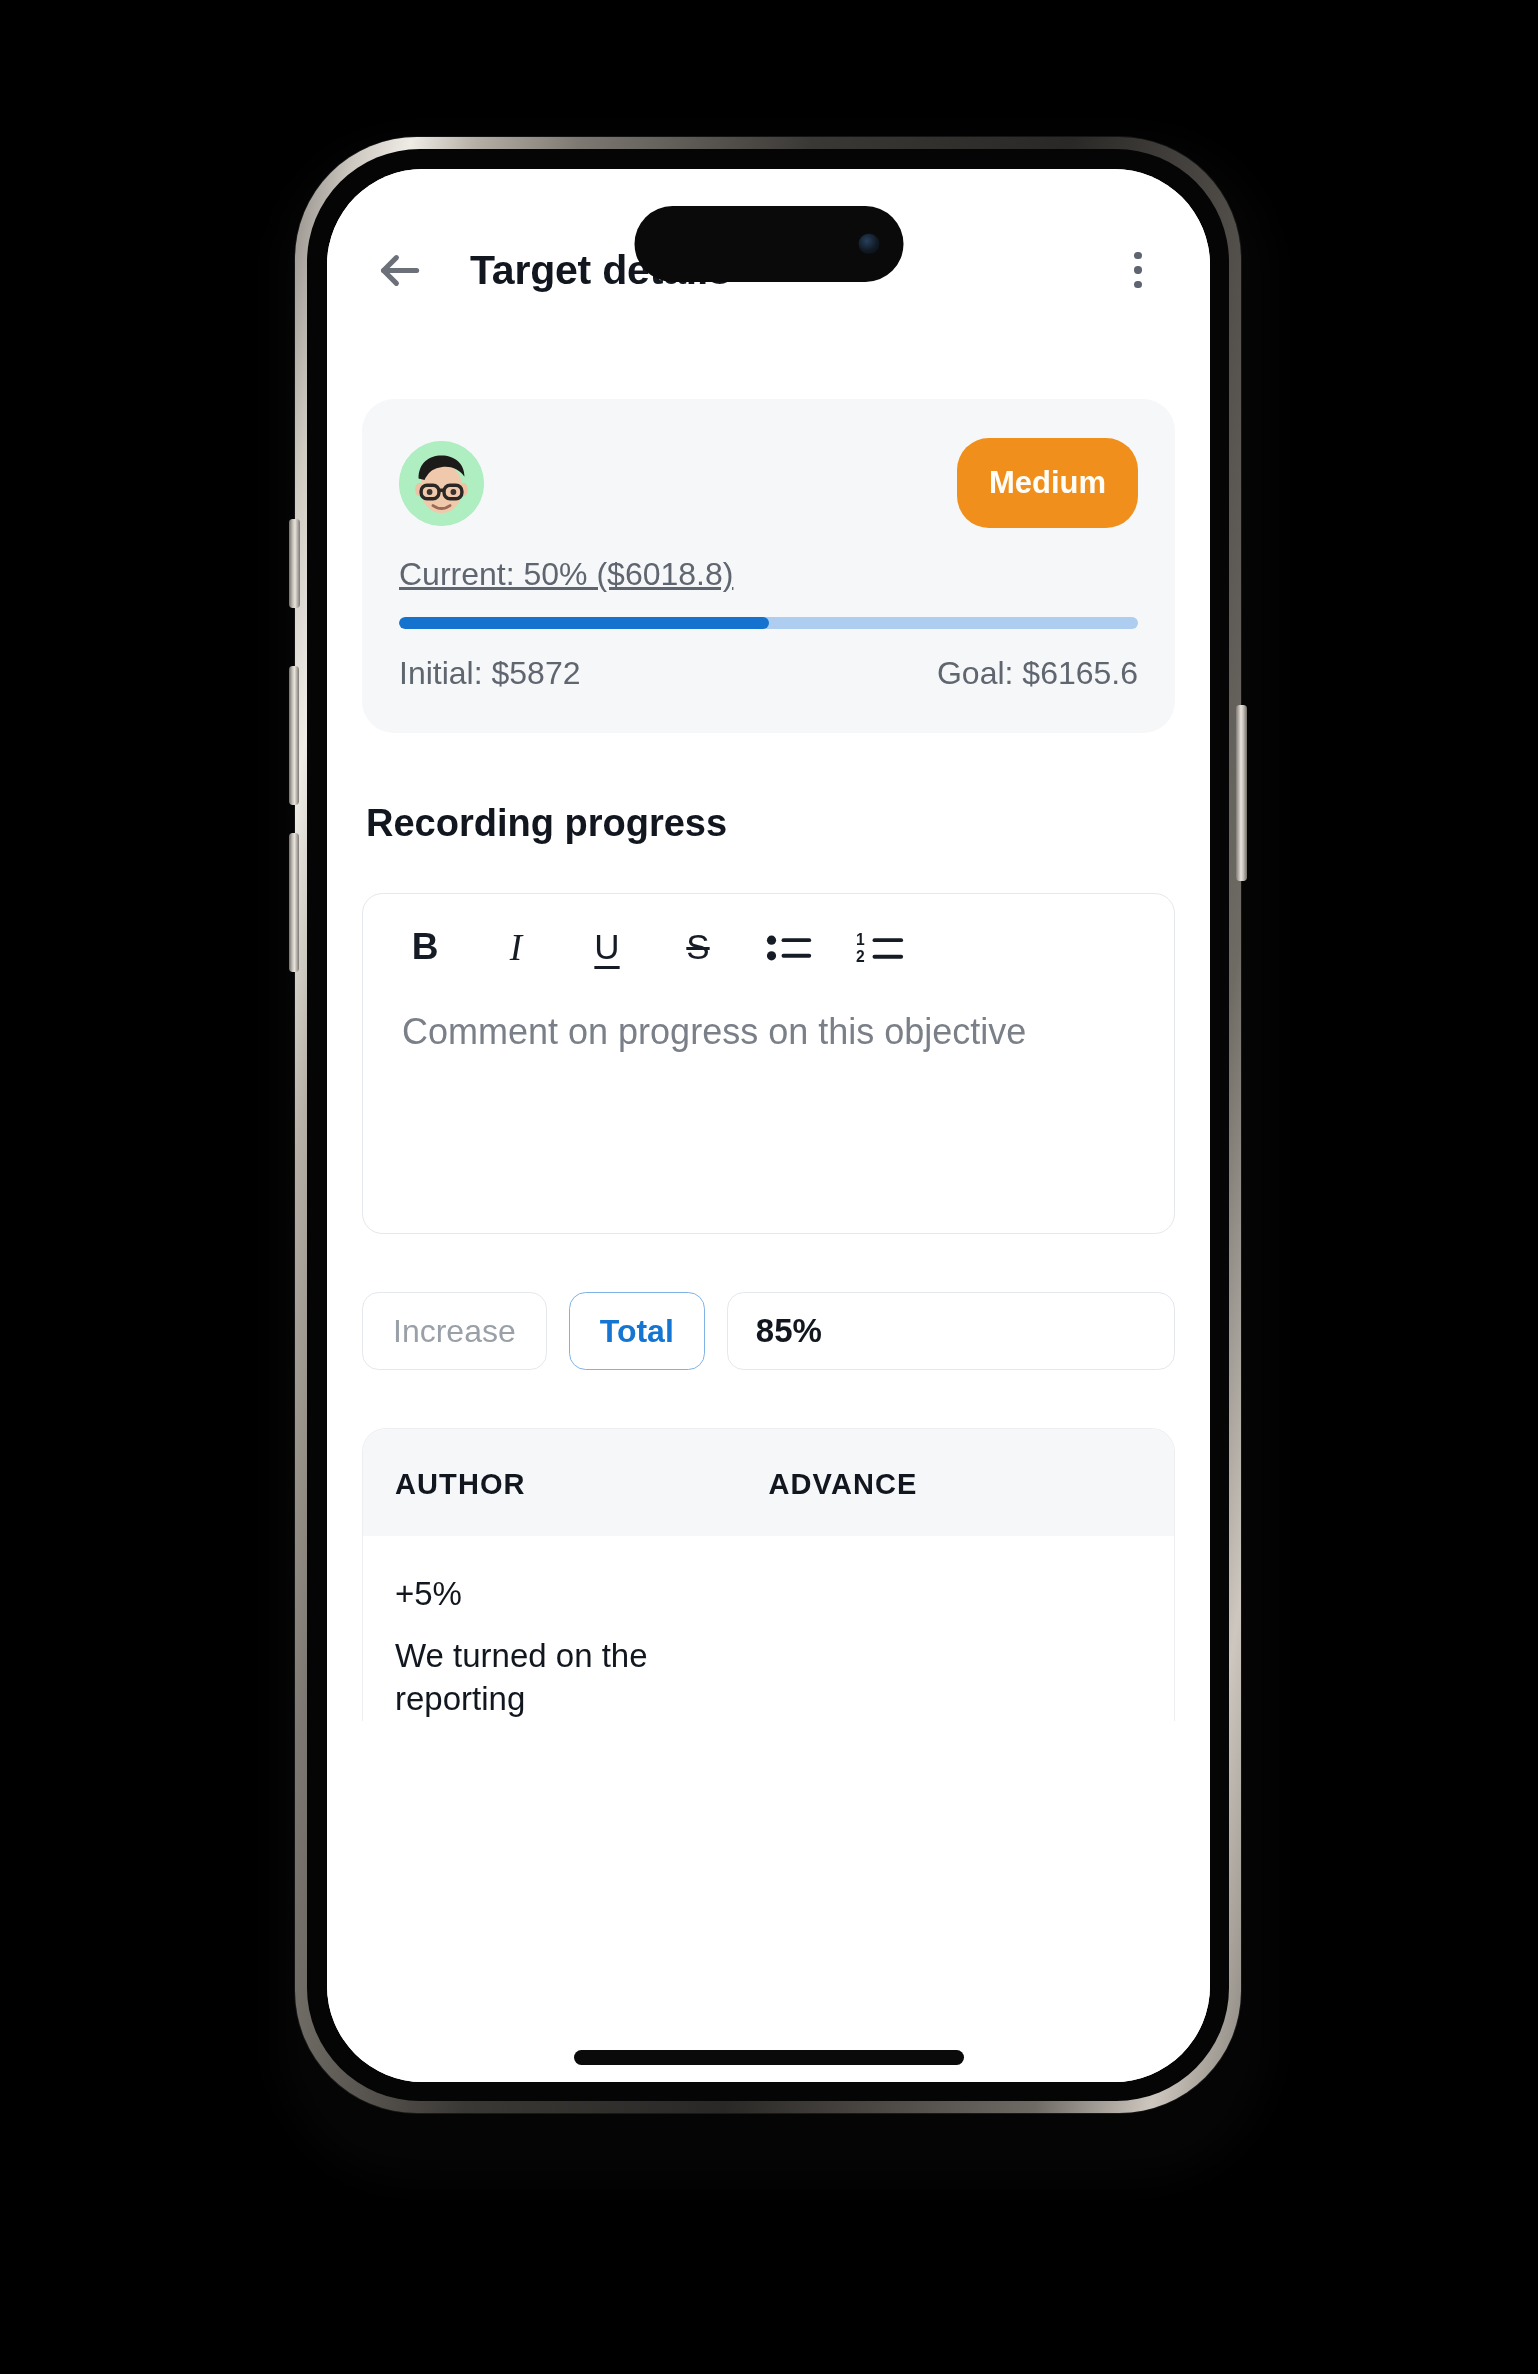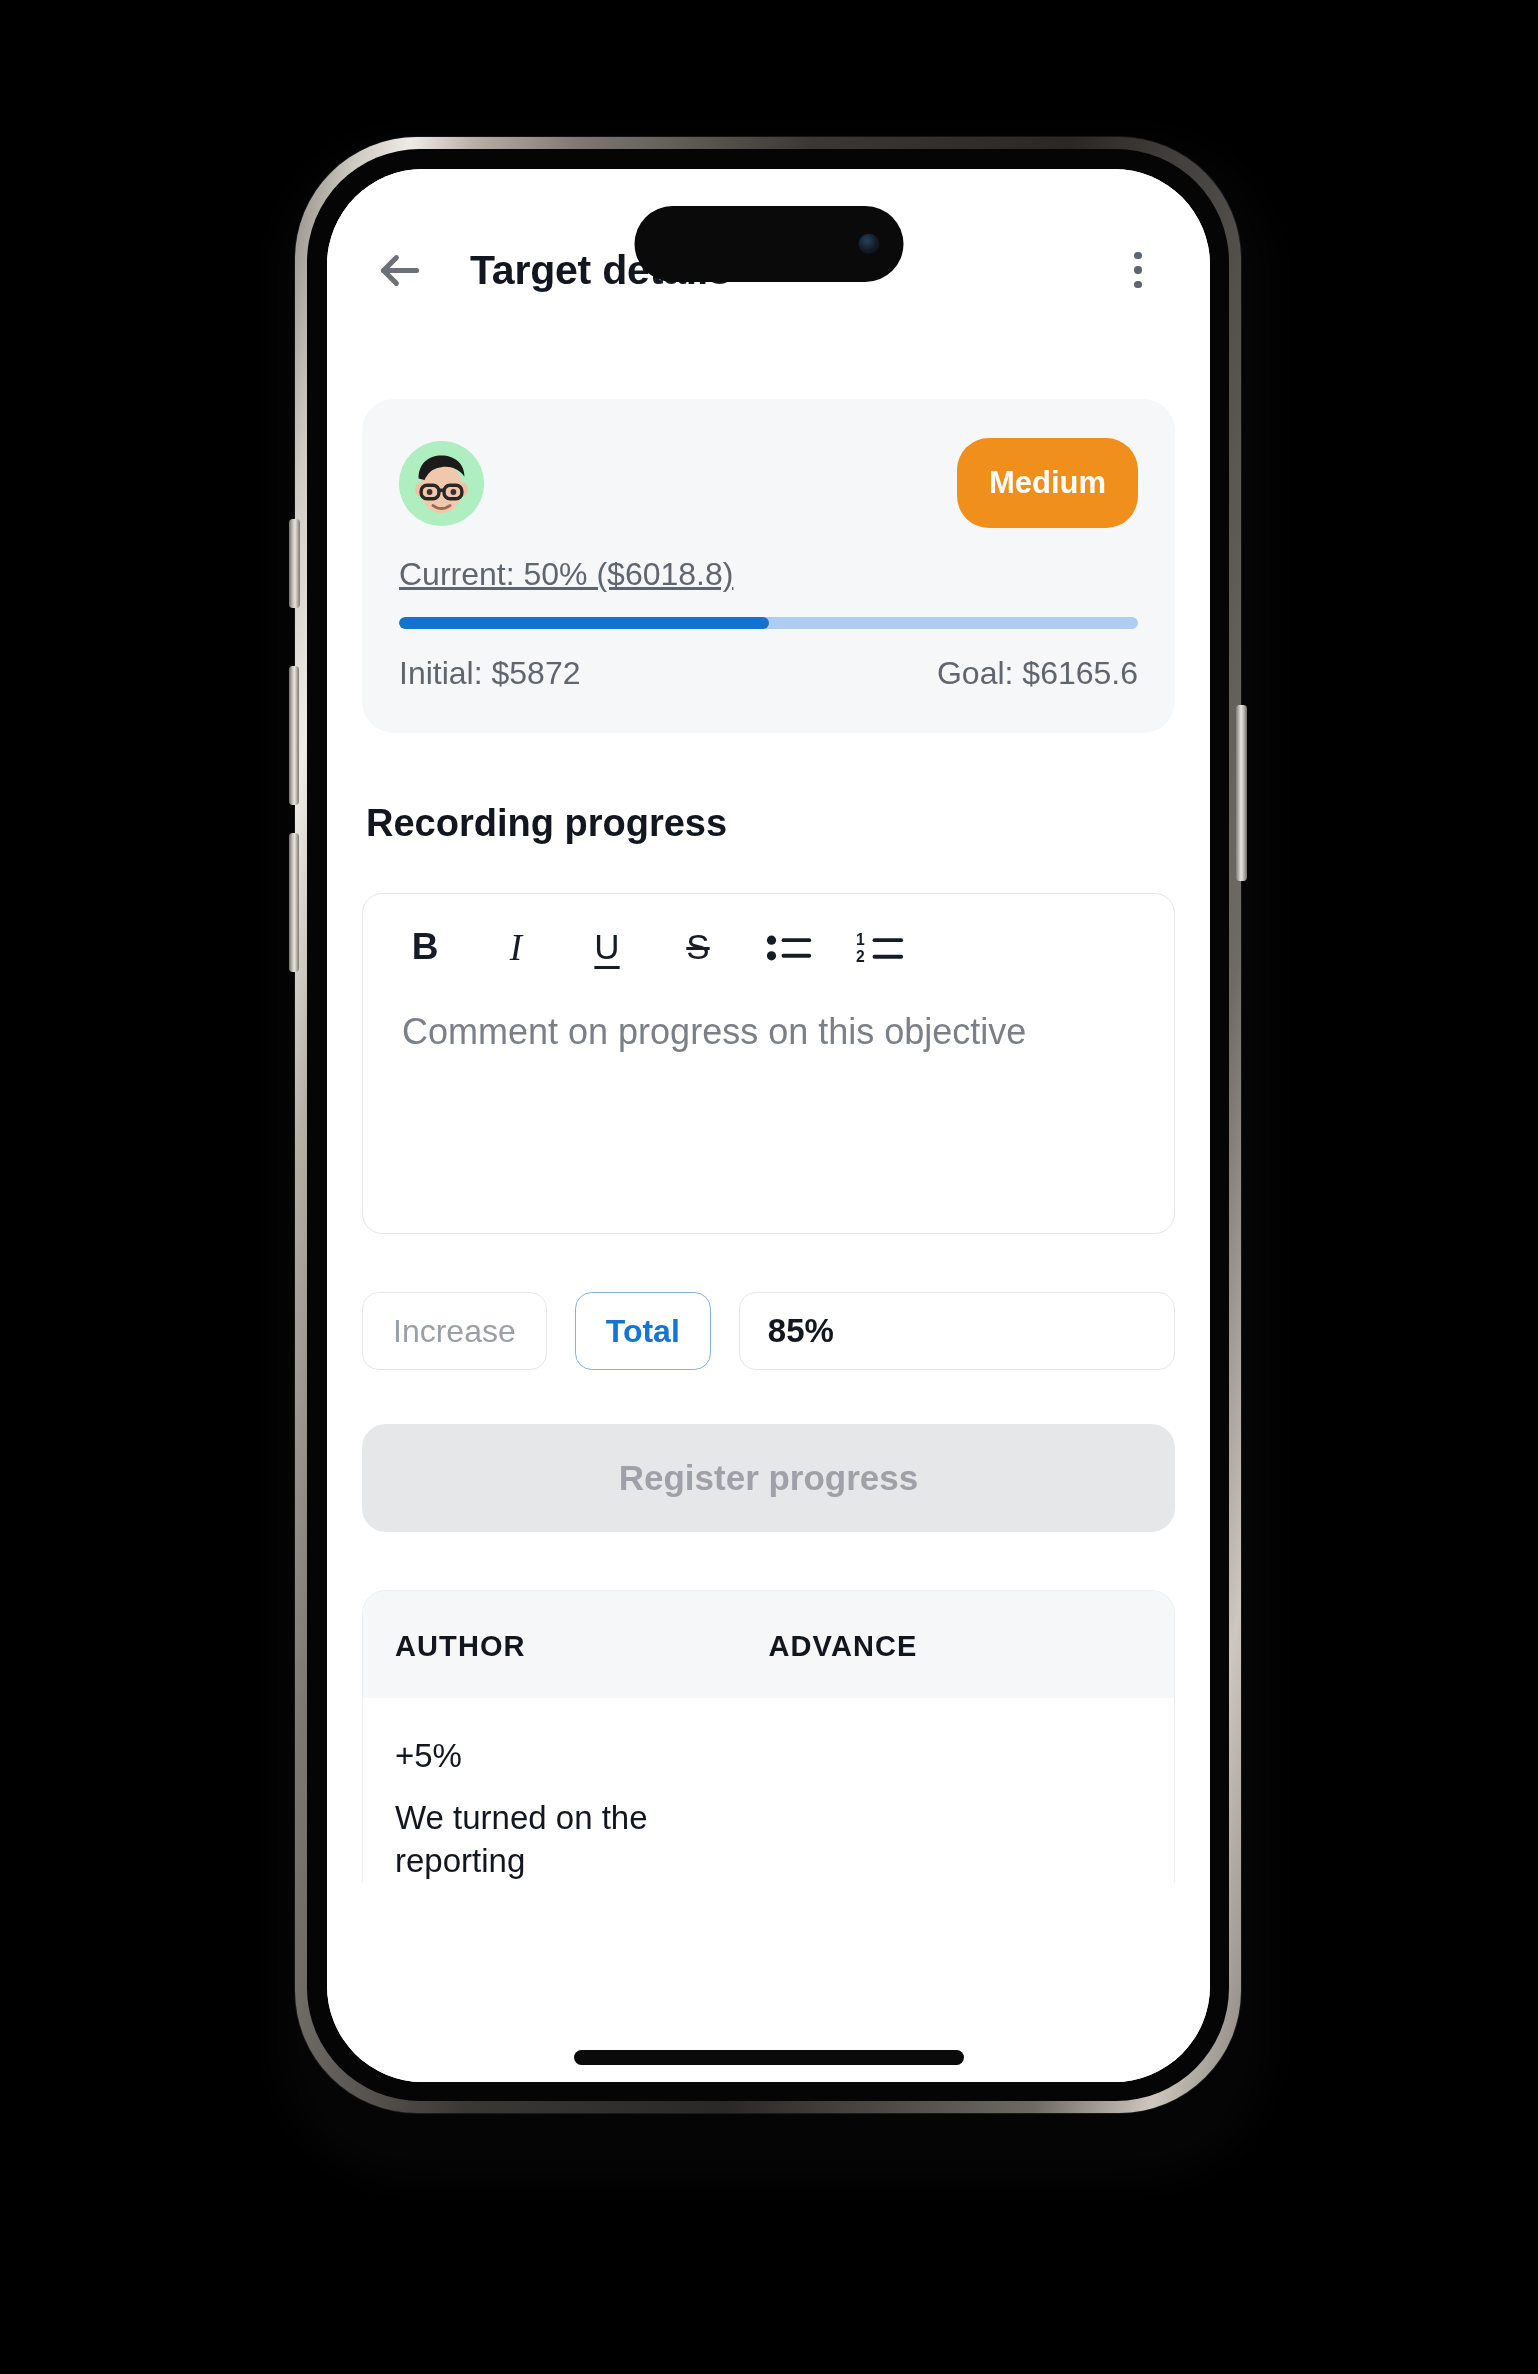--- a/index.html
+++ b/index.html
@@ -243,21 +243,21 @@
   .editor-placeholder {
     font-size: 36px;
     color: #7a7f88;
   }
 
   
   .seg-row {
     margin: 58px 35px 0 35px;
     display: flex;
     align-items: center;
-    gap: 28px;
+    gap: 22px;
   }
   .chip {
     border: 1.9px solid #e4e7ec;
     border-radius: 16.7px;
     height: 78px;
     display: flex; align-items: center; justify-content: center;
     font-size: 32px;
     color: #9aa0a8;
     padding: 0 30px;
     background: #fff;
@@ -428,21 +428,20 @@
           <div class="editor-placeholder">Comment on progress on this objective</div>
         </div>
       </div>
 
       <div class="seg-row">
         <div class="chip">Increase</div>
         <div class="chip selected">Total</div>
         <div class="value-box">85%</div>
       </div>
 
-      <div class="register-btn">Register progress</div>
 
       <div class="history">
         <div class="hist-head">
           <div class="col-author">AUTHOR</div>
           <div class="col-advance">ADVANCE</div>
         </div>
         <div class="hist-row">
           <div class="col-advance">
             <div class="adv-pct">+5%</div>
             <div class="adv-note">We turned on the reporting</div>

